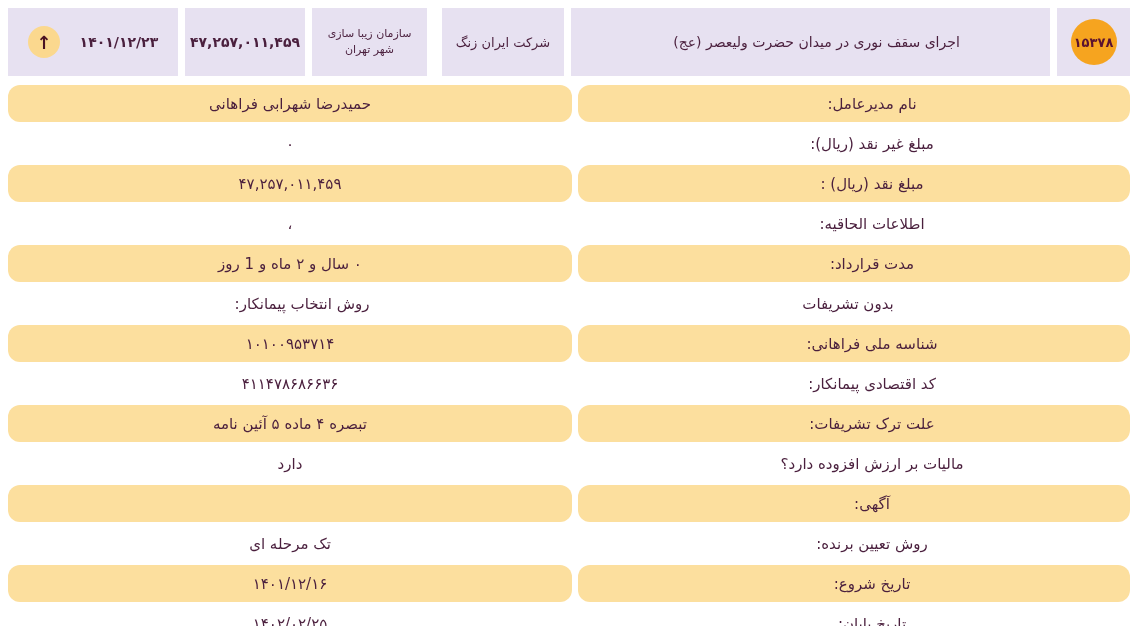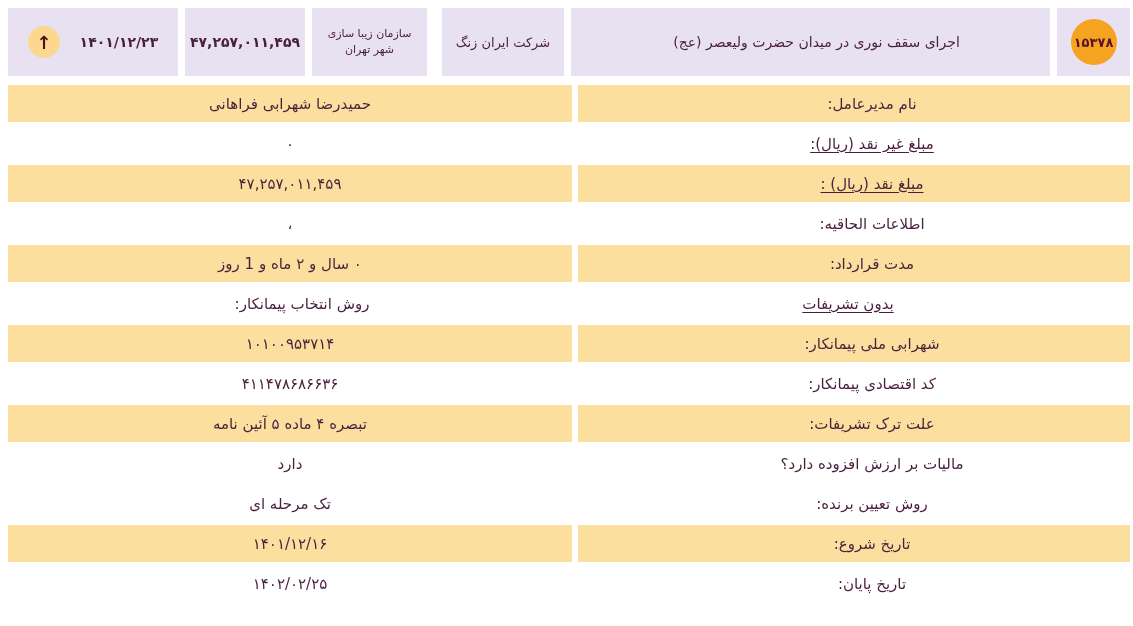--- a/index.html
+++ b/index.html
@@ -63,22 +63,22 @@
     height:37px;
     margin-bottom:3px;
   }
   .cell{
     display:flex;align-items:center;justify-content:center;
     font-size:15px;
     text-align:center;
   }
   .lbl{width:552px;padding-left:36px;}
   .val{flex:1;}
-  .row.y .cell{background:var(--row-yellow);}
-  .u{text-decoration:underline;text-underline-offset:3px;}
+  .row.y .cell{background:var(--row-yellow);border-radius:12px;}
+  .u{text-underline-offset:3px;}
 </style>
 </head>
 <body>
 
 <div class="page">
 
   <div class="header">
     <div class="h-cell h-badge">
       <div class="badge-circle">۱۵۳۷۸</div>
     </div>
@@ -116,39 +116,43 @@
     <div class="cell lbl">مدت قرارداد:</div>
     <div class="cell val">۰ سال و ۲ ماه و 1 روز</div>
   </div>
 
   <div class="row">
     <div class="cell val u">بدون تشریفات</div>
     <div class="cell lbl">روش انتخاب پیمانکار:</div>
   </div>
 
   <div class="row y">
-    <div class="cell lbl">شهرابی ملی پیمانکار:</div>
+    <div class="cell lbl">شناسه ملی فراهانی:</div>
     <div class="cell val">۱۰۱۰۰۹۵۳۷۱۴</div>
   </div>
 
   <div class="row">
     <div class="cell lbl">کد اقتصادی پیمانکار:</div>
     <div class="cell val">۴۱۱۴۷۸۶۸۶۶۳۶</div>
   </div>
 
   <div class="row y">
     <div class="cell lbl">علت ترک تشریفات:</div>
     <div class="cell val">تبصره ۴ ماده ۵ آئین نامه</div>
   </div>
 
   <div class="row">
     <div class="cell lbl">مالیات بر ارزش افزوده دارد؟</div>
     <div class="cell val">دارد</div>
   </div>
 
+  <div class="row y">
+    <div class="cell lbl">آگهی:</div>
+    <div class="cell val"></div>
+  </div>
 
   <div class="row">
     <div class="cell lbl">روش تعیین برنده:</div>
     <div class="cell val">تک مرحله ای</div>
   </div>
 
   <div class="row y">
     <div class="cell lbl">تاریخ شروع:</div>
     <div class="cell val">۱۴۰۱/۱۲/۱۶</div>
   </div>

